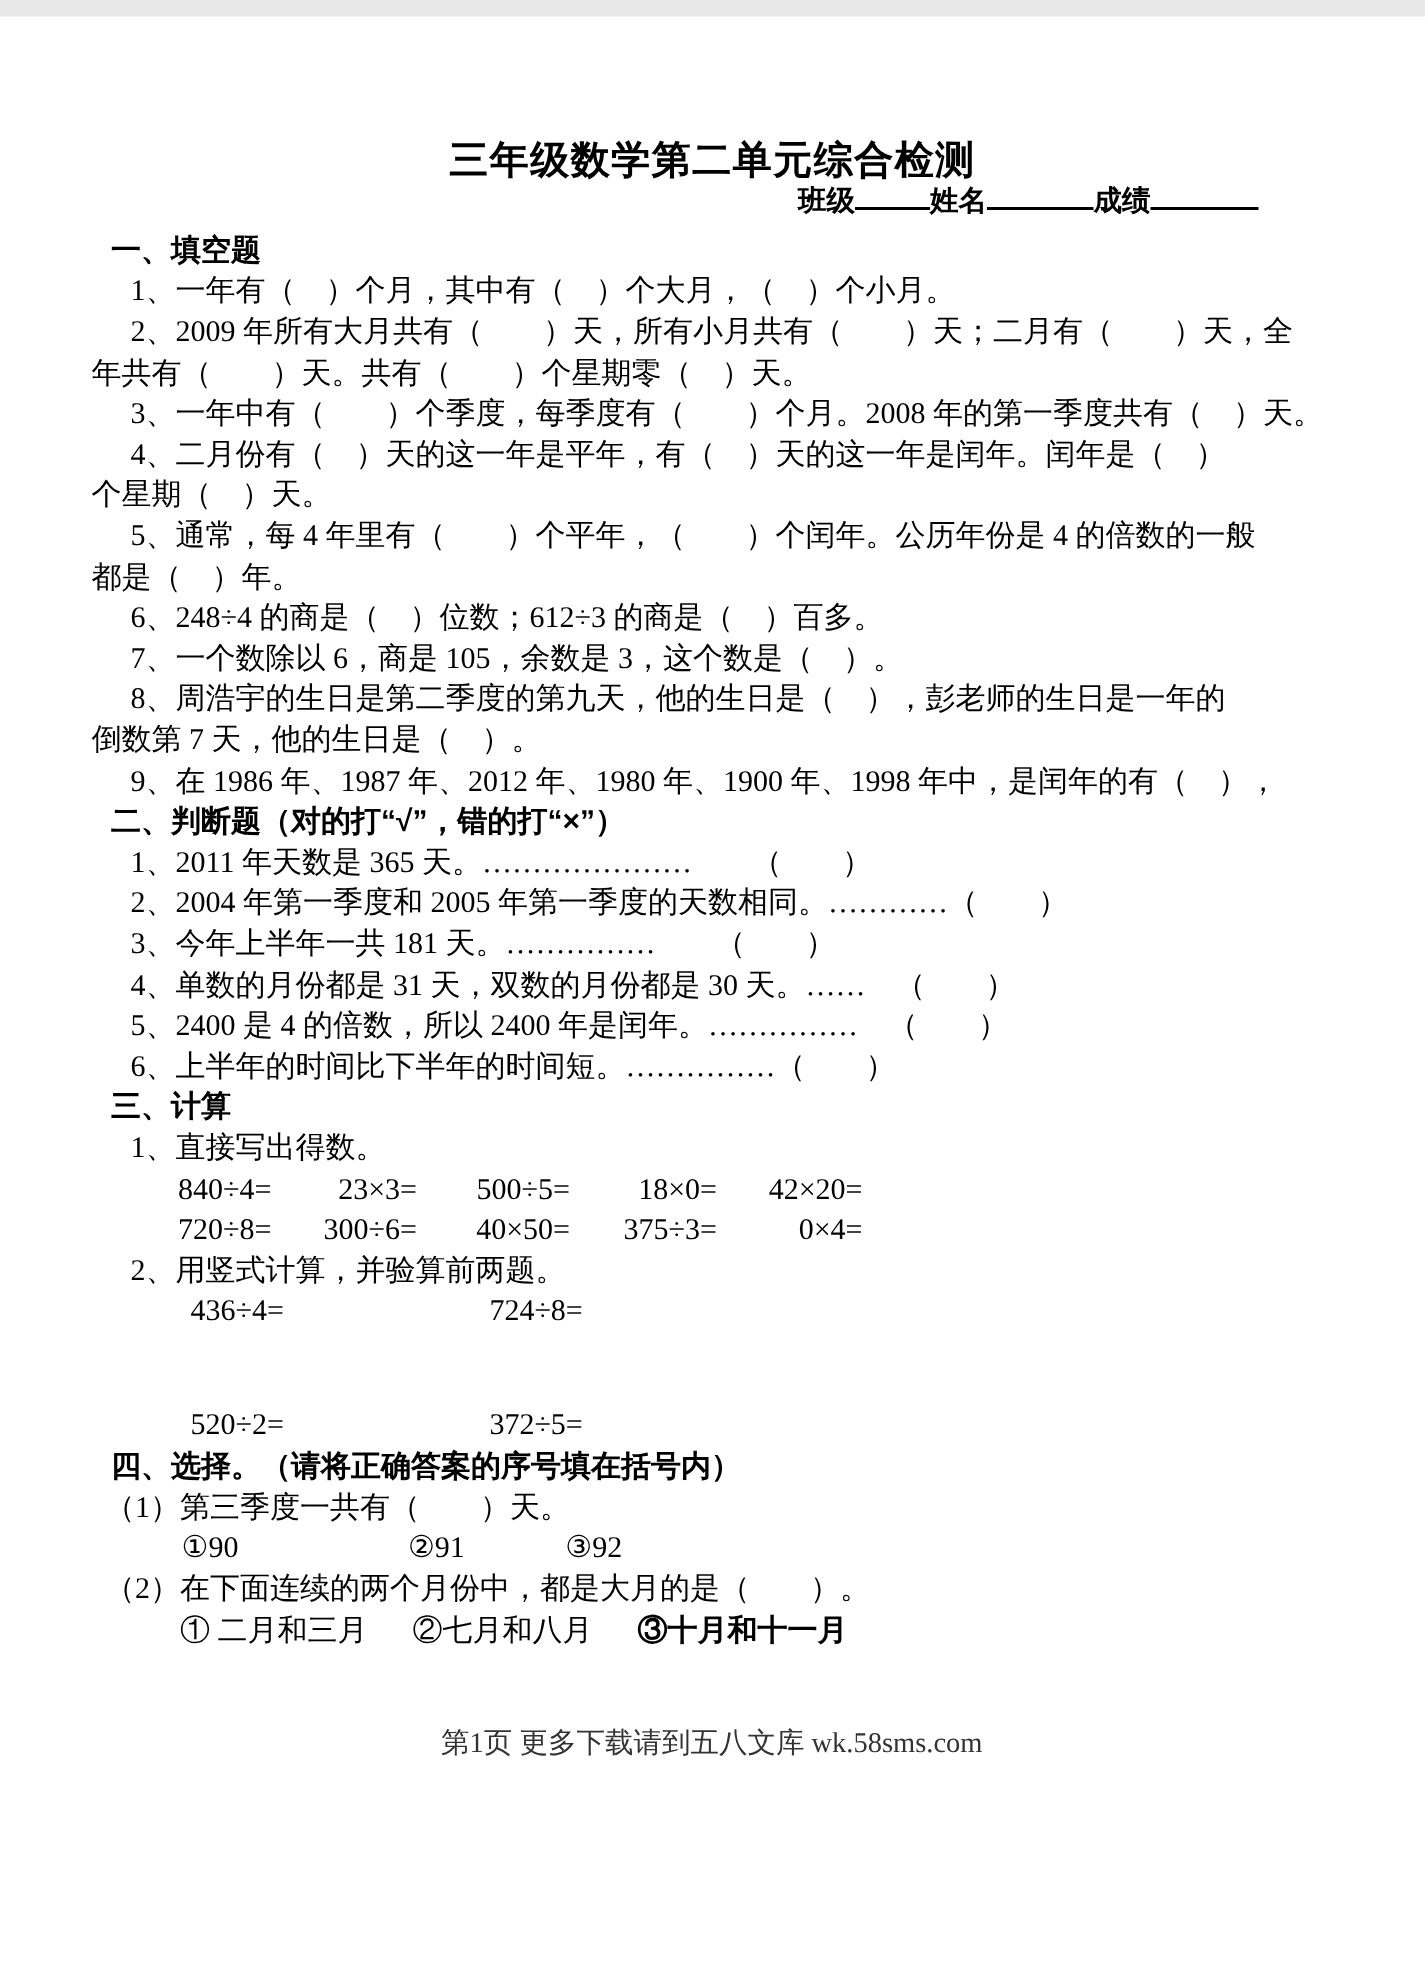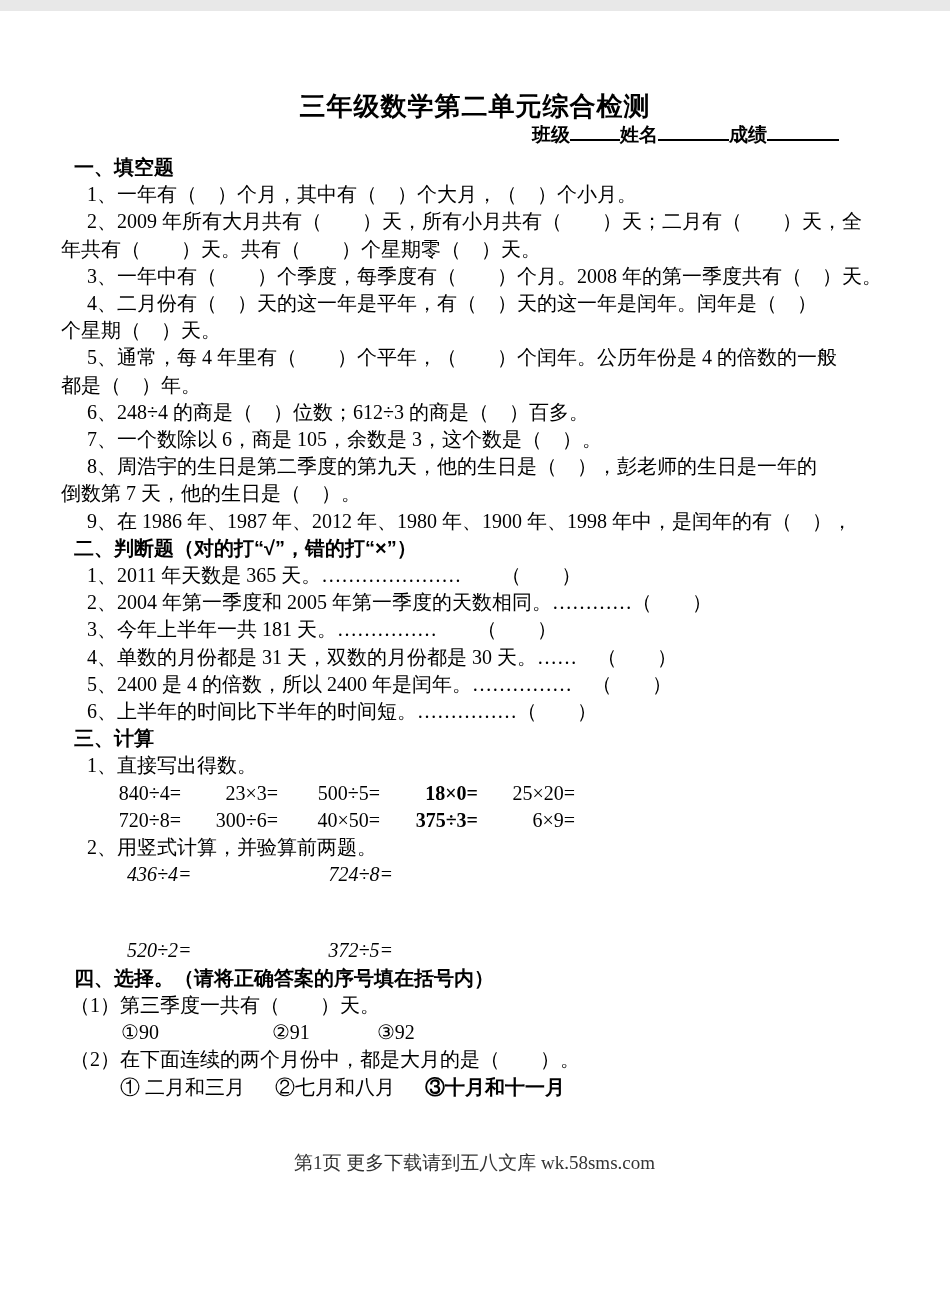--- a/index.html
+++ b/index.html
@@ -53,23 +53,23 @@
   .orow {
     display:flex;
     padding-left:54px;
     line-height:27.2px;
     white-space:pre;
   }
   .orow span { display:inline-block; text-align:right; white-space:pre; }
   .orow .c1 { width:66px;text-align:right; }
   .orow .c2 { width:97px; }
   .orow .c3 { width:102px; }
-  .orow .c4 { width:98px;font-weight:bold; }
+  .orow .c4 { width:98px; }
   .orow .c5 { width:97px; }
-  .vrow { padding-left:66px; line-height:27.2px; white-space:pre;font-style:italic; }
+  .vrow { padding-left:66px; line-height:27.2px; white-space:pre; }
   .vrow .v1 { display:inline-block; white-space:pre; }
   .vrow .v2 { display:inline-block; margin-left:137px; white-space:pre; }
   .vrow.second { margin-top:49px; }
   .choiceq { text-indent:9px; }
   .chead { margin-top:71px; }
   .optrow { display:flex; line-height:27.2px; white-space:pre;align-items:center; }
   .optrow.q1 { padding-left:60px; }
   .optrow.q1 .o2 { margin-left:113px; }
   .optrow.q1 .o3 { margin-left:67px; }
   .optrow.q2 { padding-left:59px; }
@@ -114,22 +114,22 @@
     <p class="sect">二、判断题（对的打“√”，错的打“×”）</p>
     <p class="item">1、2011 年天数是 365 天。…………………　　（　　）</p>
     <p class="item">2、2004 年第一季度和 2005 年第一季度的天数相同。…………（　　）</p>
     <p class="item">3、今年上半年一共 181 天。……………　　（　　）</p>
     <p class="item">4、单数的月份都是 31 天，双数的月份都是 30 天。……　（　　）</p>
     <p class="item">5、2400 是 4 的倍数，所以 2400 年是闰年。……………　（　　）</p>
     <p class="item">6、上半年的时间比下半年的时间短。……………（　　）</p>
 
     <p class="sect">三、计算</p>
     <p class="item">1、直接写出得数。</p>
-    <div class="orow"><span class="c1">840÷4=</span><span class="c2">23×3=</span><span class="c3">500÷5=</span><span class="c4">18×0=</span><span class="c5">25×20=</span></div>
-    <div class="orow"><span class="c1">720÷8=</span><span class="c2">300÷6=</span><span class="c3">40×50=</span><span class="c4">375÷3=</span><span class="c5">6×9=</span></div>
+    <div class="orow"><span class="c1">840÷4=</span><span class="c2">23×3=</span><span class="c3">500÷5=</span><span class="c4">18×0=</span><span class="c5">42×20=</span></div>
+    <div class="orow"><span class="c1">720÷8=</span><span class="c2">300÷6=</span><span class="c3">40×50=</span><span class="c4">375÷3=</span><span class="c5">0×4=</span></div>
     <p class="item">2、用竖式计算，并验算前两题。</p>
     <div class="vrow"><span class="v1">436÷4=</span><span class="v2">724÷8=</span></div>
     <div class="vrow second"><span class="v1">520÷2=</span><span class="v2">372÷5=</span></div>
 
     <p class="sect chead">四、选择。（请将正确答案的序号填在括号内）</p>
     <p class="choiceq">（1）第三季度一共有（　　）天。</p>
     <div class="optrow q1"><span class="o1">①90</span><span class="o2">②91</span><span class="o3">③92</span></div>
     <p class="choiceq q2line">（2）在下面连续的两个月份中，都是大月的是（　　）。</p>
     <div class="optrow q2"><span class="o1">① 二月和三月</span><span class="o2">②七月和八月</span><span class="o3">③十月和十一月</span></div>
 

